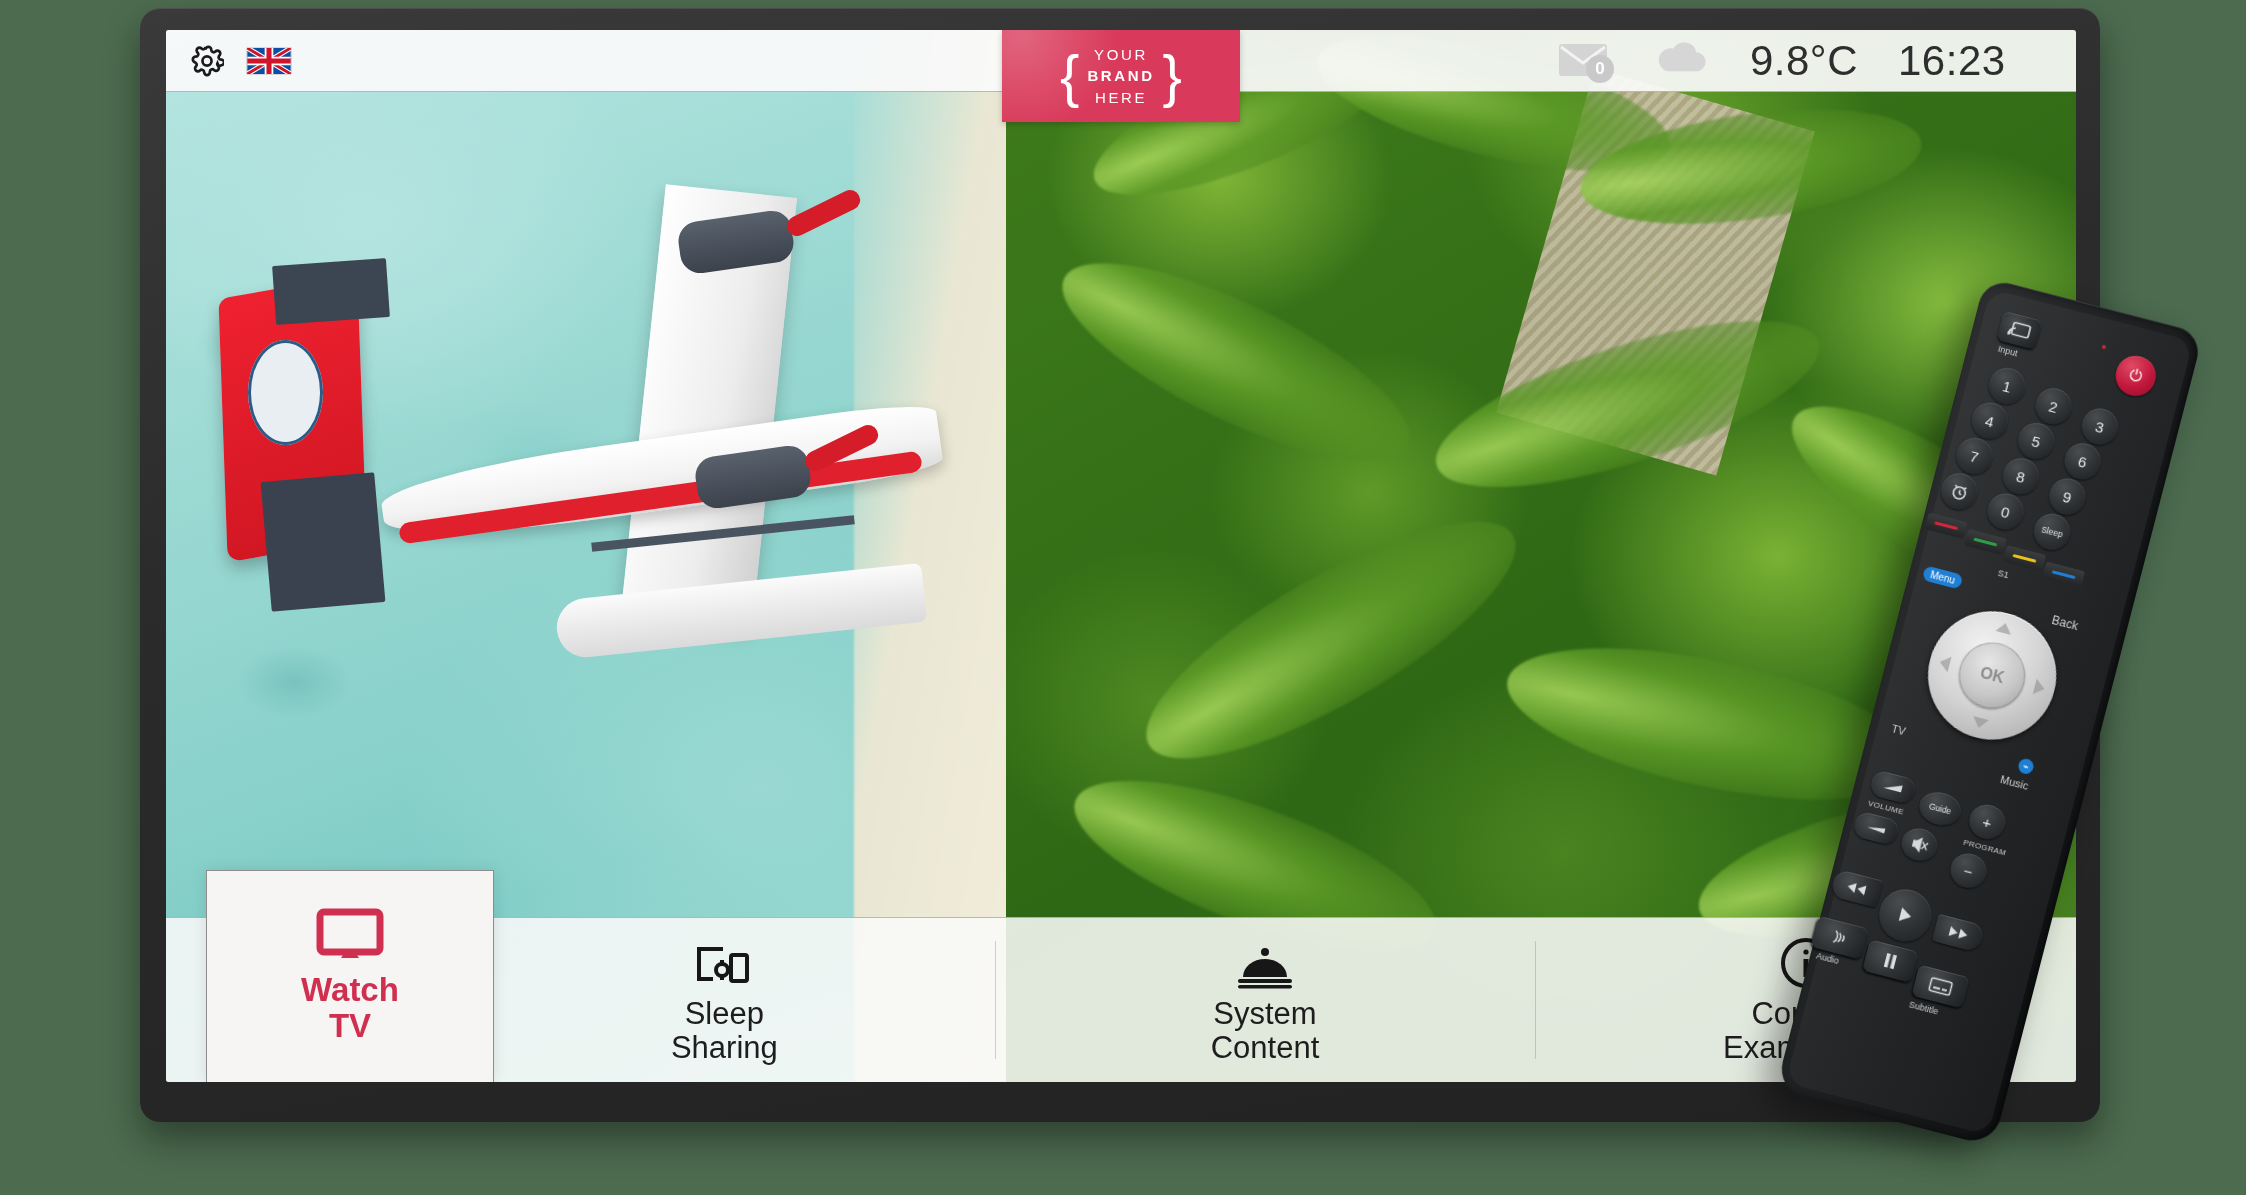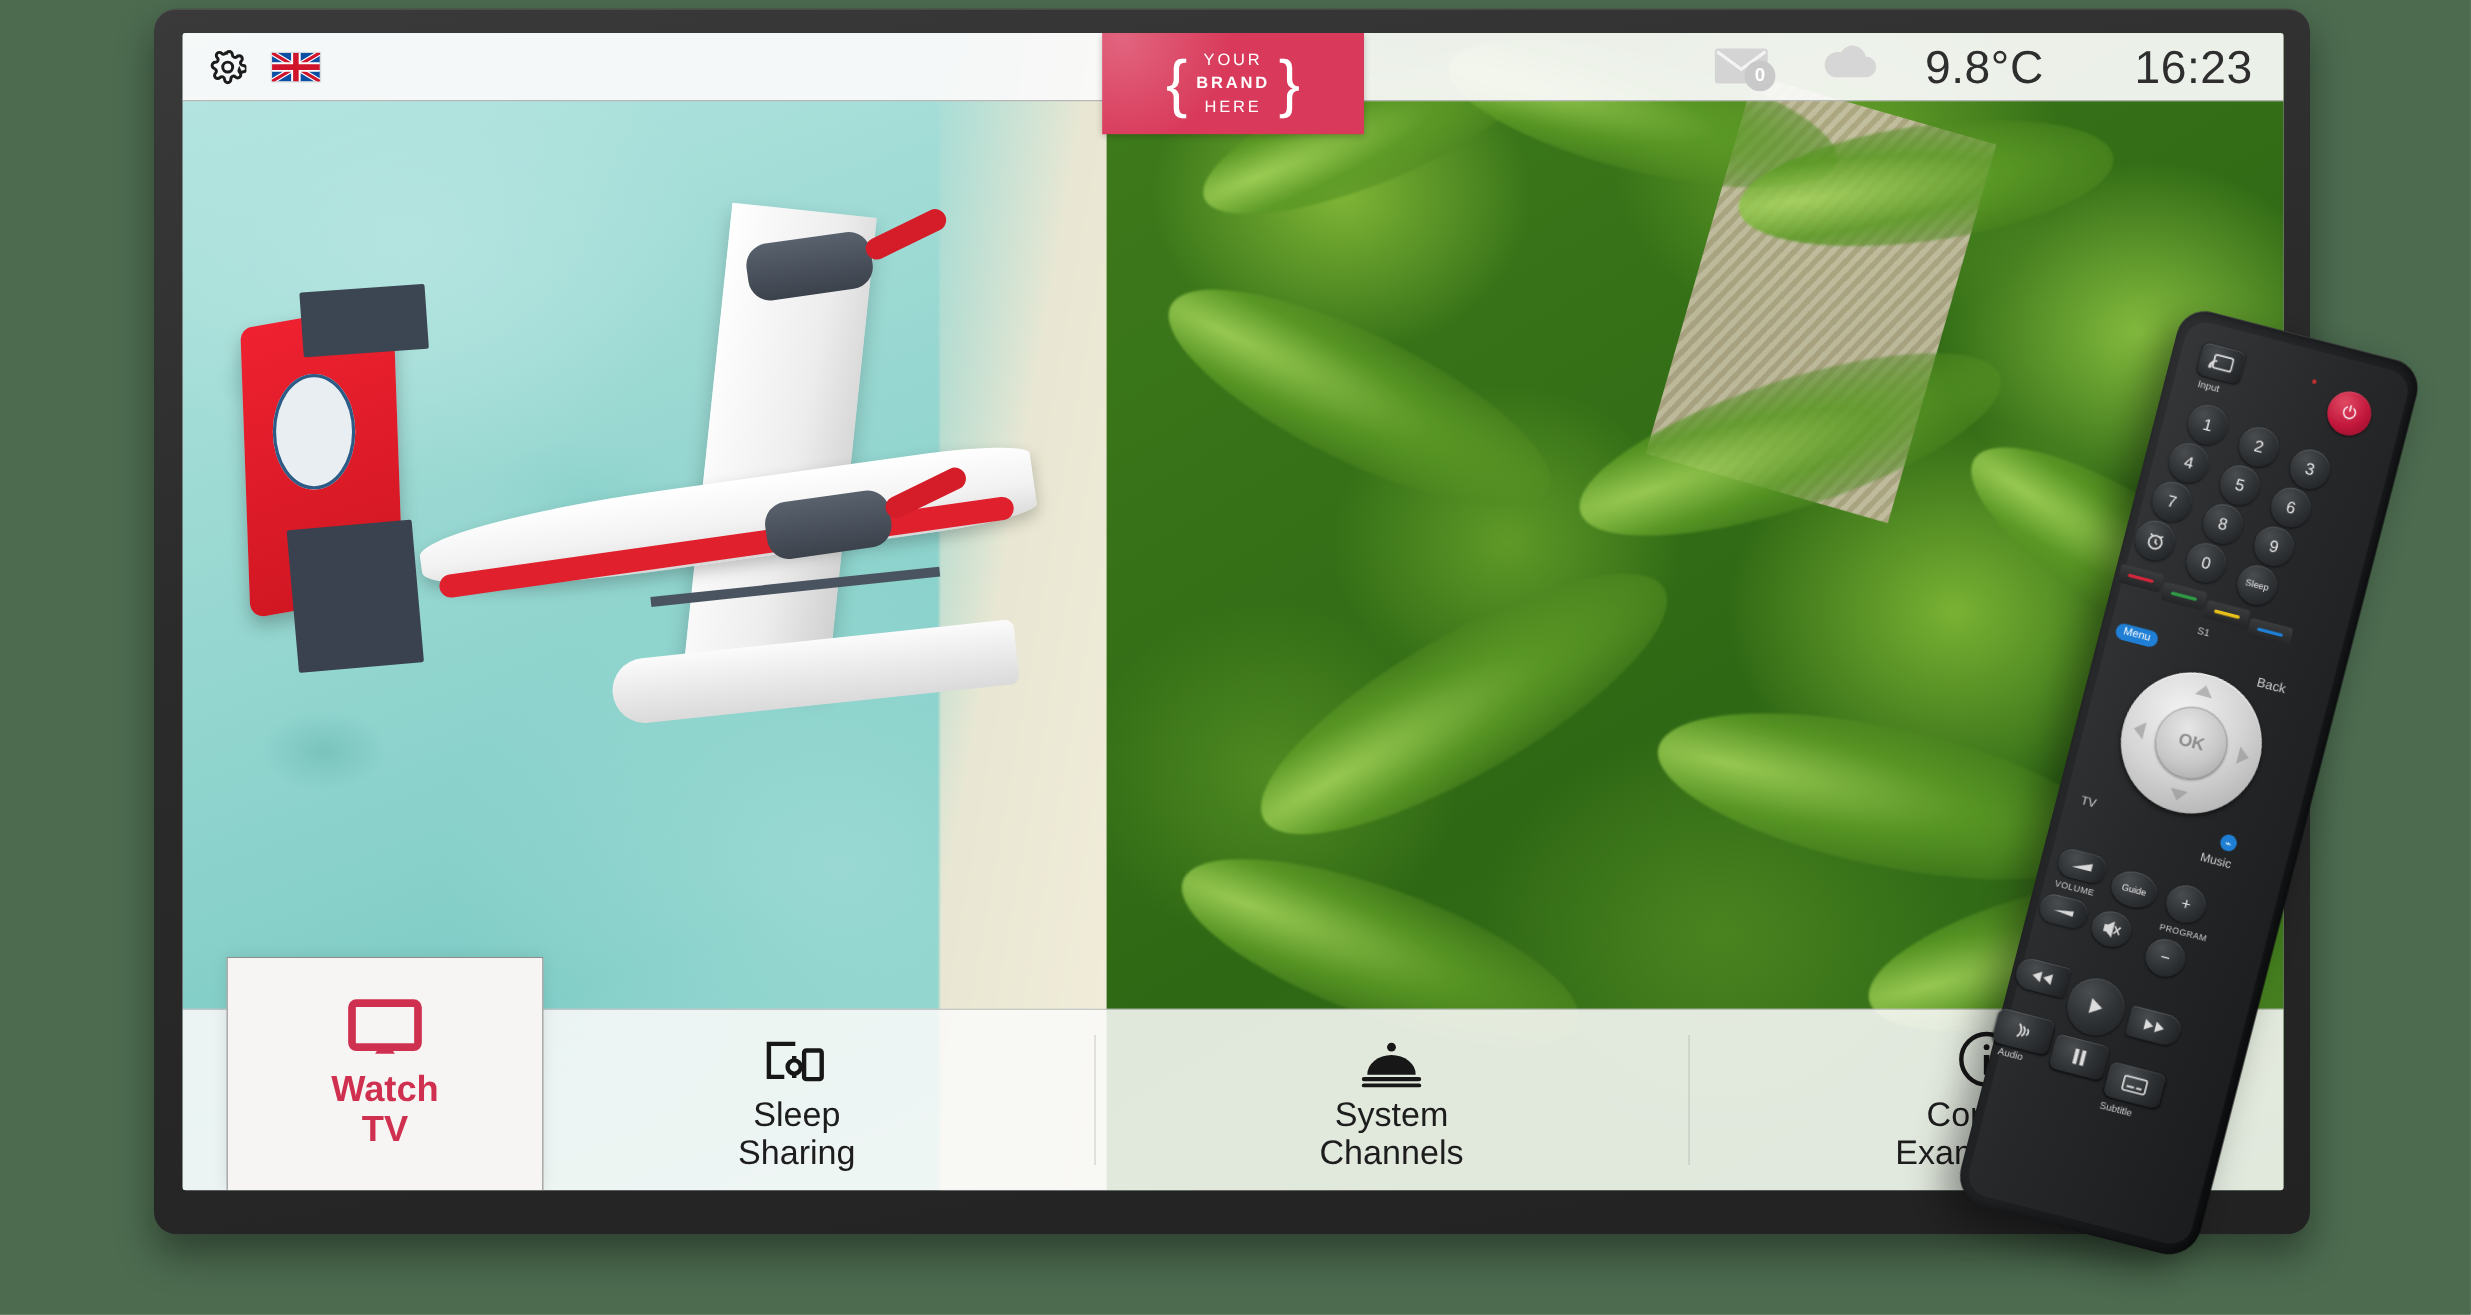--- a/index.html
+++ b/index.html
@@ -145,21 +145,21 @@
     position: absolute; right: -2px; bottom: -2px;
     width: 28px; height: 28px; border-radius: 50%;
     background: #c9c9c9; color: #fff; font-size: 17px; font-weight: bold;
     display: flex; align-items: center; justify-content: center;
   }
   .cloud-ico { width: 58px; height: 36px; }
   .temp, .clock {
     font-size: 42px; color: #2e2e2e; letter-spacing: .5px;
     font-family: "Liberation Sans", sans-serif;
   }
-  .clock { min-width: 150px; text-align: right; }
+  .clock { min-width: 150px; text-align: left; }
 
   
   #brand {
     position: absolute; left: 50%; top: 0; transform: translateX(-50%);
     width: 238px; height: 92px; z-index: 8;
     background: #d9395a;
     display: flex; align-items: center; justify-content: center;
     box-shadow: 0 2px 6px rgba(0,0,0,.22);
   }
   #brand::before {
@@ -400,21 +400,21 @@
         <div class="nav-item">
           <span class="nav-ico">
             <svg width="60" height="46" viewBox="0 0 60 46" fill="#171717">
               <circle cx="30" cy="7" r="4"></circle>
               <path d="M8 32 a22 18 0 0 1 44 0 z"></path>
               <rect x="3" y="34" width="54" height="4" rx="2"></rect>
               <rect x="3" y="40" width="54" height="3.5" rx="1.8"></rect>
             </svg>
           </span>
           <span class="nav-label">System
-Channels</span>
+Content</span>
         </div>
 
 
         <div class="nav-item">
           <span class="nav-ico">
             <svg width="56" height="56" viewBox="0 0 56 56" fill="none" stroke="#171717" stroke-width="4">
               <circle cx="28" cy="28" r="23"></circle>
               <circle cx="28" cy="17" r="2.6" fill="#171717" stroke="none"></circle>
               <path d="M28 24 v18" stroke-width="5"></path>
             </svg>

